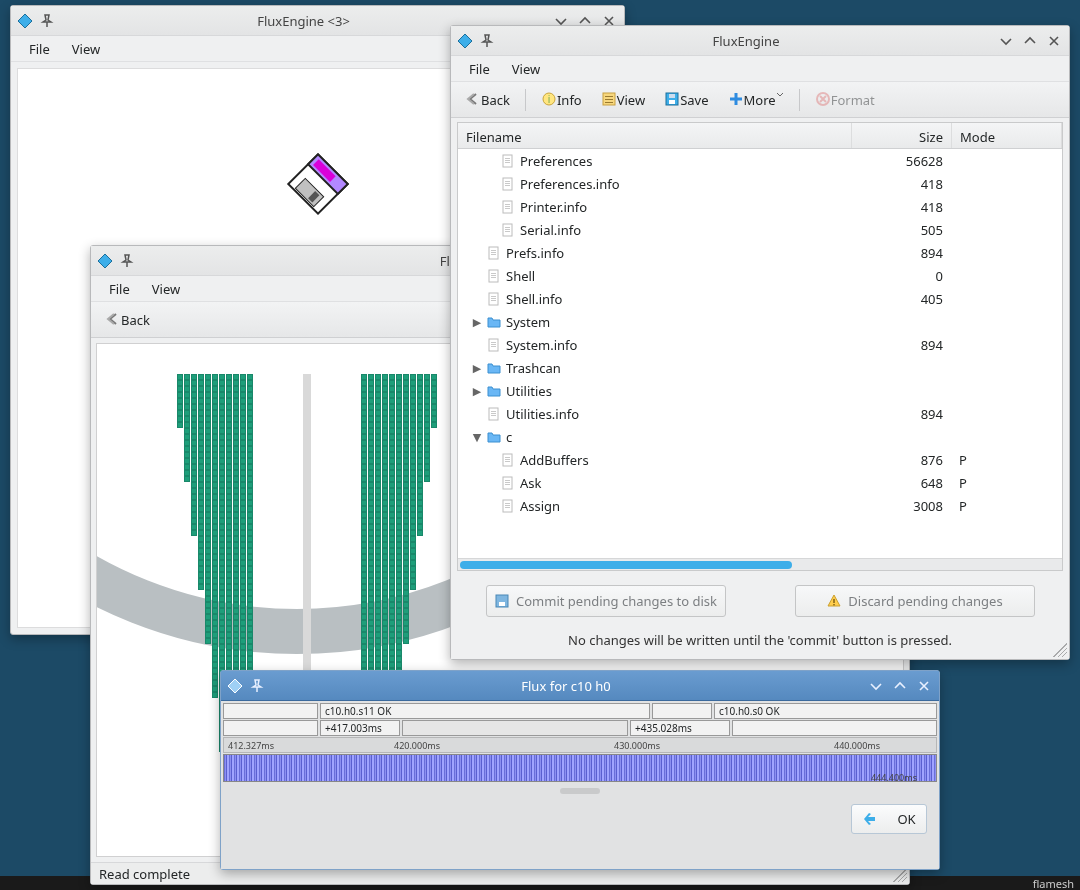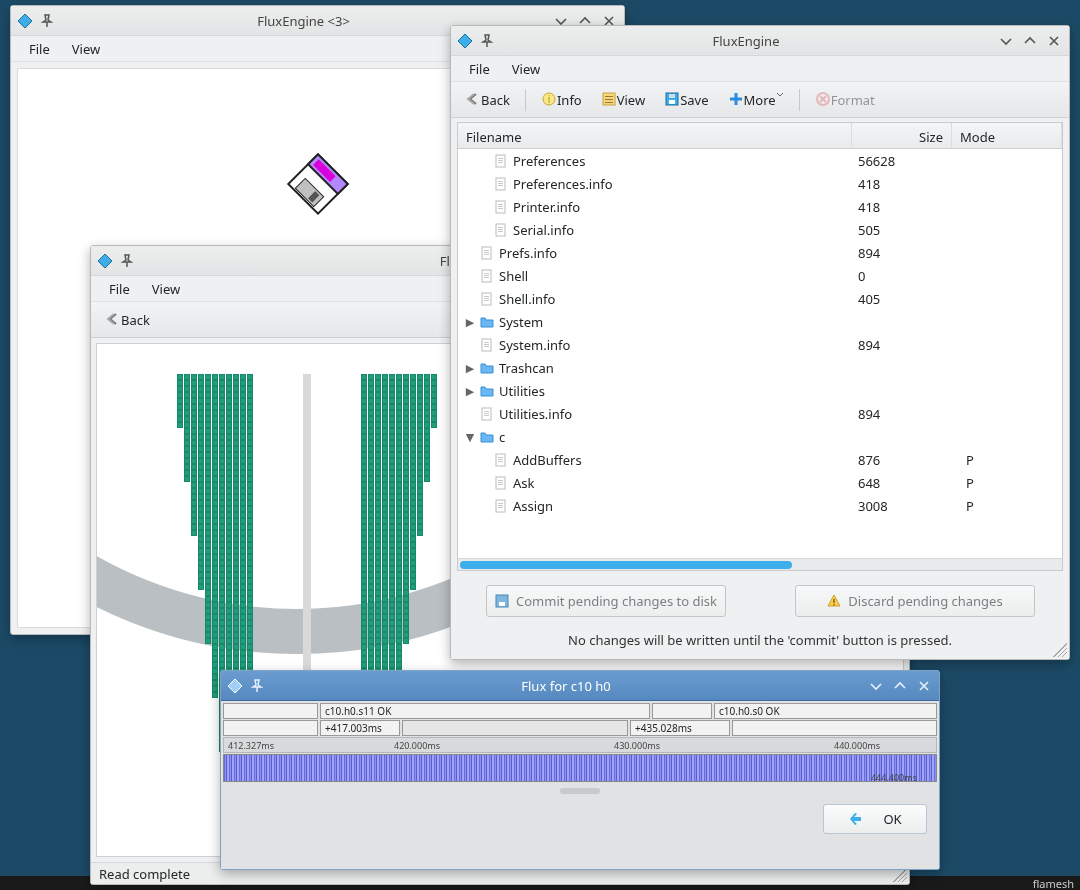--- a/index.html
+++ b/index.html
@@ -92,47 +92,47 @@
   
   #w3 { left:450px; top:25px; width:620px; height:635px; z-index:3;}
   #w3 .fbody { flex:1; display:flex; flex-direction:column; background:#eff0f1;}
   .table-wrap { flex:1; margin:4px 6px; background:#fff; border:1px solid #c9cacb; overflow:hidden; display:flex; flex-direction:column;}
   .thead { display:flex; background:linear-gradient(#f4f5f6,#e9eaeb); border-bottom:1px solid #cfd0d2; height:26px; align-items:stretch;justify-content:flex-end;}
   .th { padding:5px 8px; border-right:1px solid #dcddde; font-size:13px;}
   .th.fn { flex:1;}
   .th.sz { width:100px; text-align:right;}
   .th.md { width:110px;}
   .tbody { flex:1; overflow-y:auto;}
-  .trow { display:flex; align-items:center; height:23px; padding:0 4px;}
+  .trow { display:flex; align-items:center; height:23px; padding:0 11px;}
   .trow .exp { width:16px; text-align:center; color:#666; font-size:11px; cursor:pointer;}
   .trow .exp.blank { visibility:hidden;}
   .trow .dent { width:14px;}
   .trow .fico { width:18px; display:flex; justify-content:center;}
   .trow .name { flex:1; padding-left:3px;}
-  .trow .size { width:100px; padding-right:8px;}
+  .trow .size { width:100px; text-align:right; padding-right:8px;}
   .trow .mode { width:100px; padding-left:8px;}
   .hscroll { height:12px; background:#e9eaeb; border-top:1px solid #d6d7d8; position:relative;}
   .hscroll .thumb{ position:absolute; left:2px; top:2px; height:8px; width:55%; background:#3daee9; border-radius:4px;}
   .btnrow { display:flex; justify-content:space-around; padding:10px 30px; gap:60px;}
   .bigbtn { flex:1; max-width:240px; height:32px; background:linear-gradient(#f7f8f9,#eceded); border:1px solid #c4c5c6; border-radius:3px; display:flex; align-items:center; justify-content:center; gap:6px; color:#7c7f82;}
   .commit-note { text-align:center; font-size:13px; padding:4px 0 10px; color:#333;}
 
   
   #w4 { left:220px; top:670px; width:720px; height:200px; z-index:4; border-color:#7fa2c8;}
   #w4 .titlebar { background:linear-gradient(#6a9cd0,#5589bf);}
   #w4 .fluxbody { flex:1; background:#e1e2e3; display:flex; flex-direction:column; padding:2px 2px 6px;}
   .track-row { display:flex; height:16px; gap:2px; margin-bottom:1px; align-items:stretch;}
   .seg { background:#f2f2f2; border:1px solid #999; font-size:10px; padding:0 4px; display:flex; align-items:center;}
   .seg.fill { flex:1; background:#e6e6e6;}
   .ruler { height:16px; background:#d9dadb; position:relative; border:1px solid #b5b6b7; margin-bottom:1px;}
   .ruler span { position:absolute; top:1px; font-size:9px; color:#444;}
   .flux-wave { height:28px; background: repeating-linear-gradient(90deg,#6a6fd8 0 1px,#8b8ff0 1px 2px,#5a5fd0 2px 3px,#a0a4ff 3px 5px); border:1px solid #888;}
   .handle { margin:6px auto; width:40px; height:6px; background:#c9cacb; border-radius:3px;}
   .okrow { display:flex; justify-content:flex-end; padding:4px 10px;}
-  .okbtn { width:104px; height:30px; background:linear-gradient(#fbfcfd,#eceded); border:1px solid #b7c7d6; border-radius:3px; display:flex; align-items:center; justify-content:center; gap:19px; cursor:pointer;}
+  .okbtn { width:76px; height:30px; background:linear-gradient(#fbfcfd,#eceded); border:1px solid #b7c7d6; border-radius:3px; display:flex; align-items:center; justify-content:center; gap:19px; cursor:pointer;}
 
   
   .taskbar { position:absolute; left:0; right:0; bottom:0; height:14px; background:#1a1a1a; color:#ccc; font-size:11px; display:flex; justify-content:flex-end; align-items:center; padding:0 6px;}
 </style>
 </head>
 <body>
 
 <div id="w1" class="win">
   <div class="titlebar">
     <span class="tb-ico">

